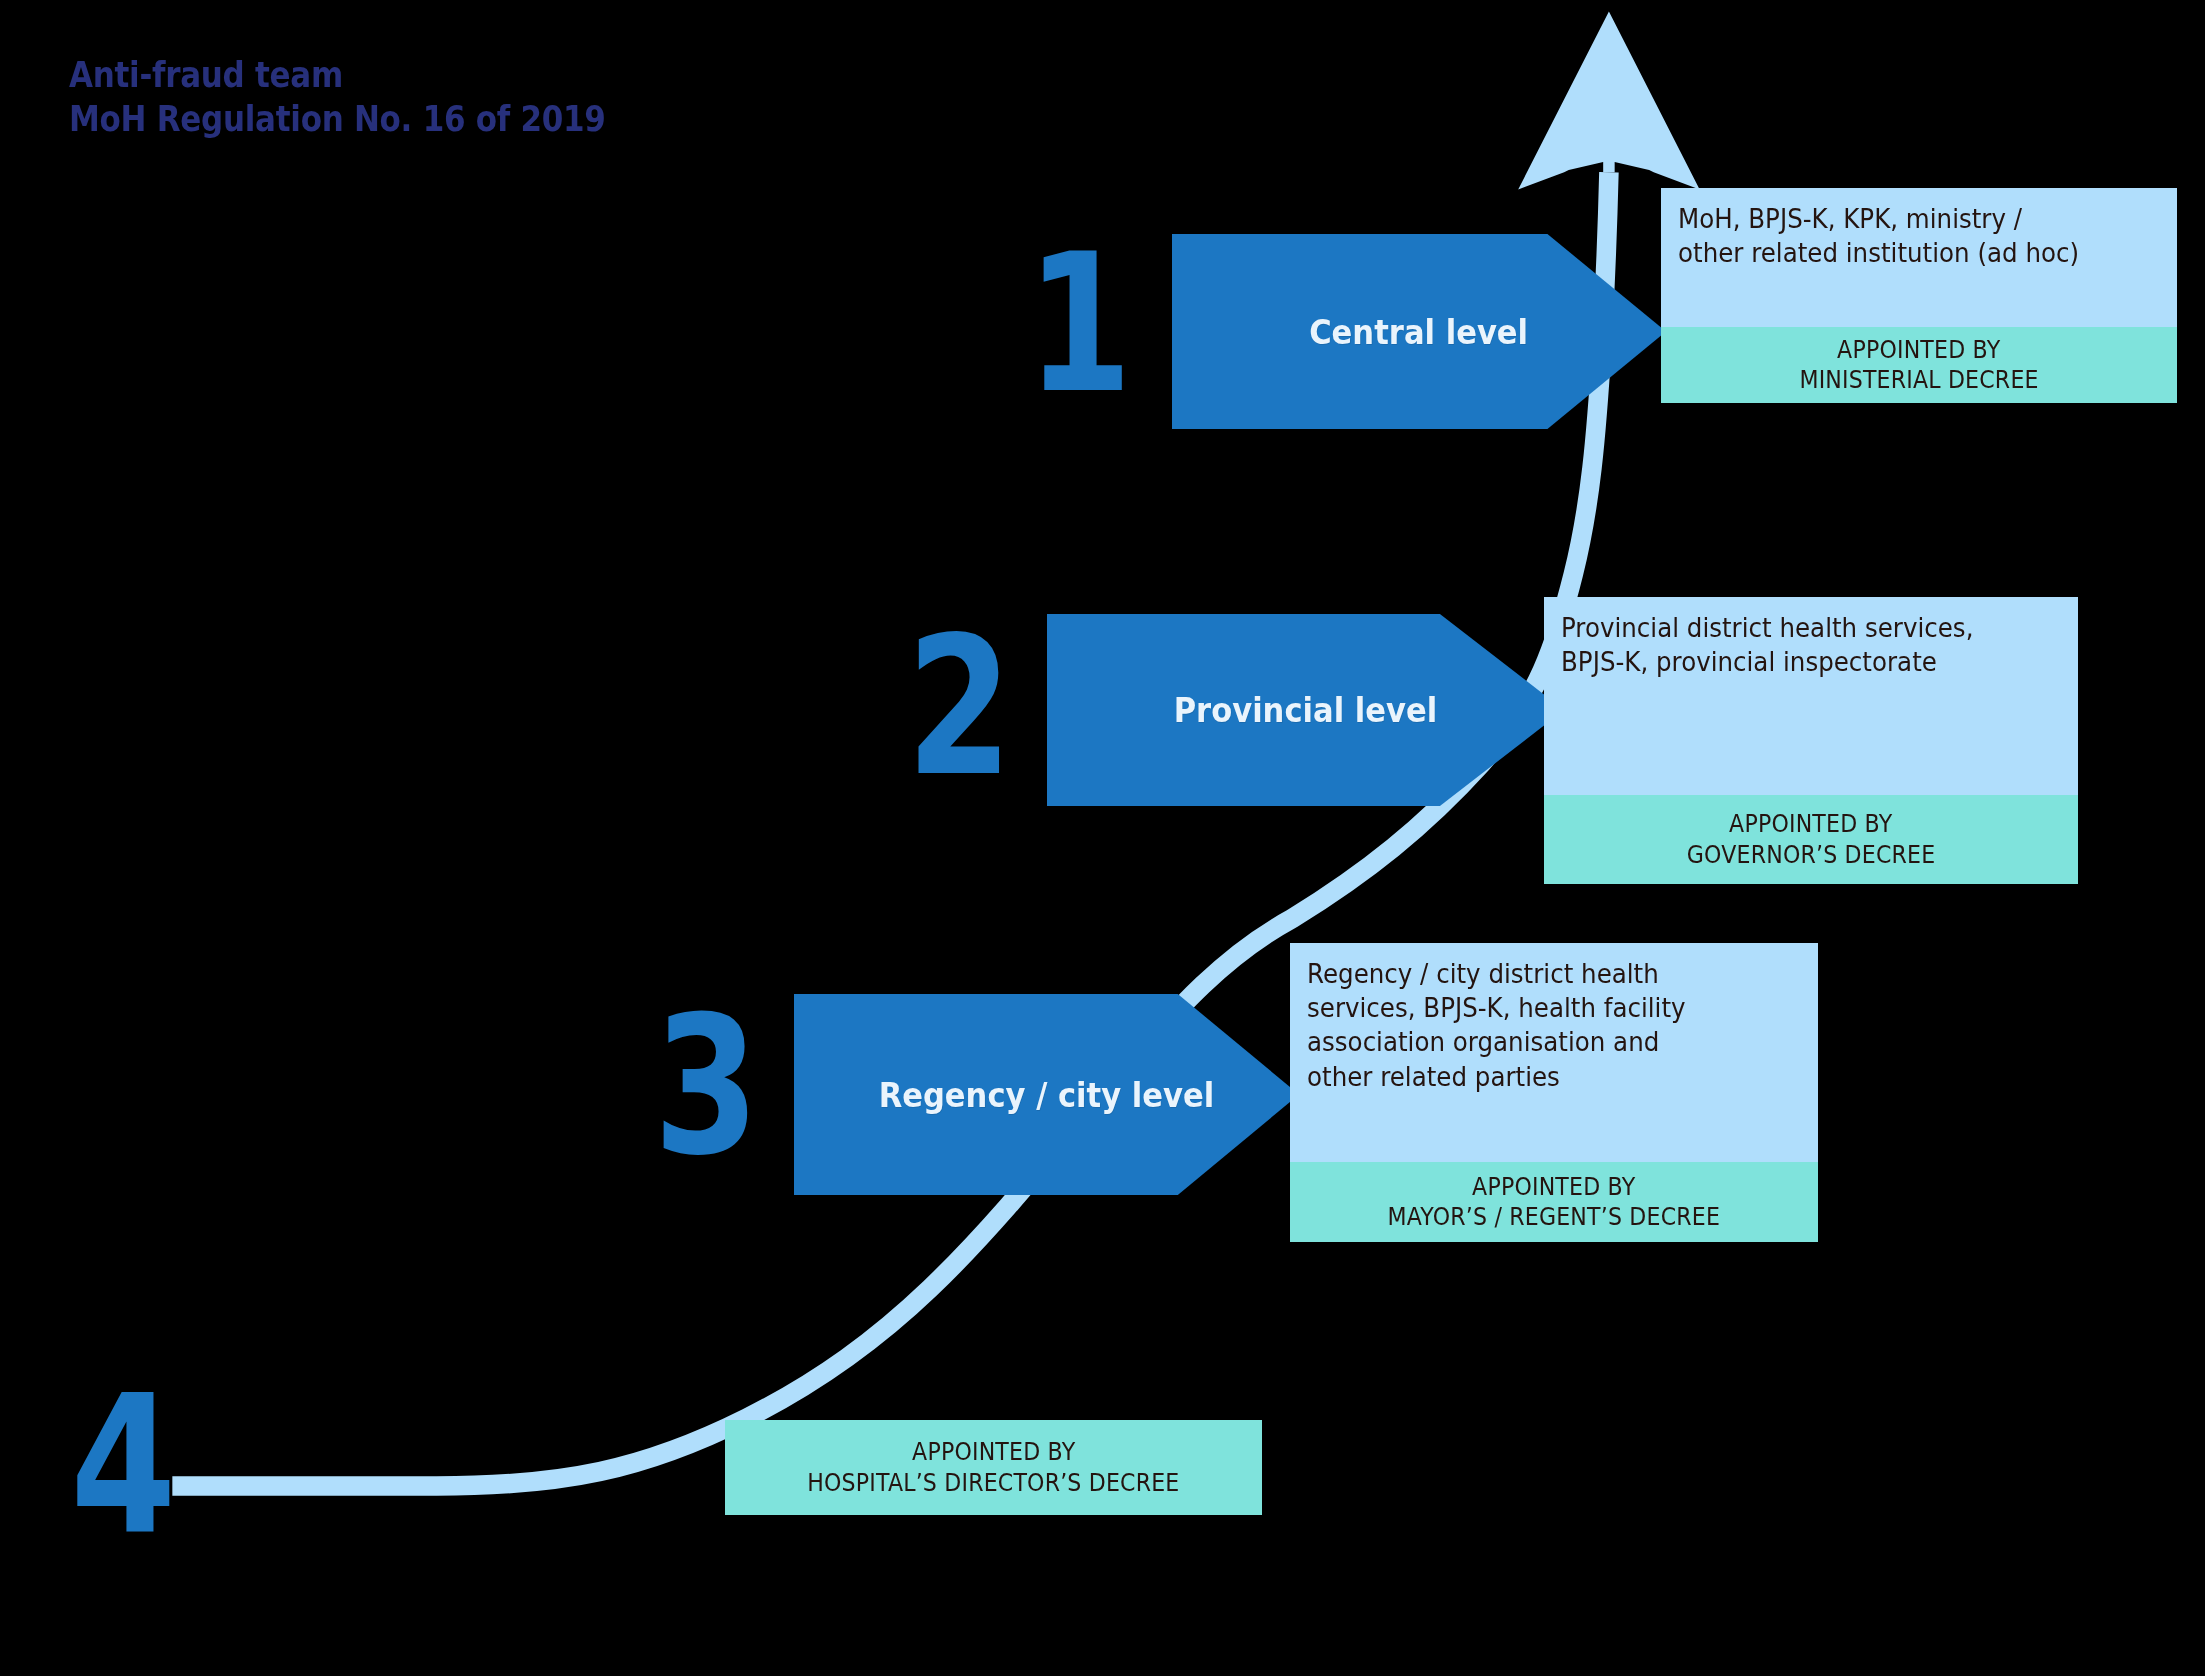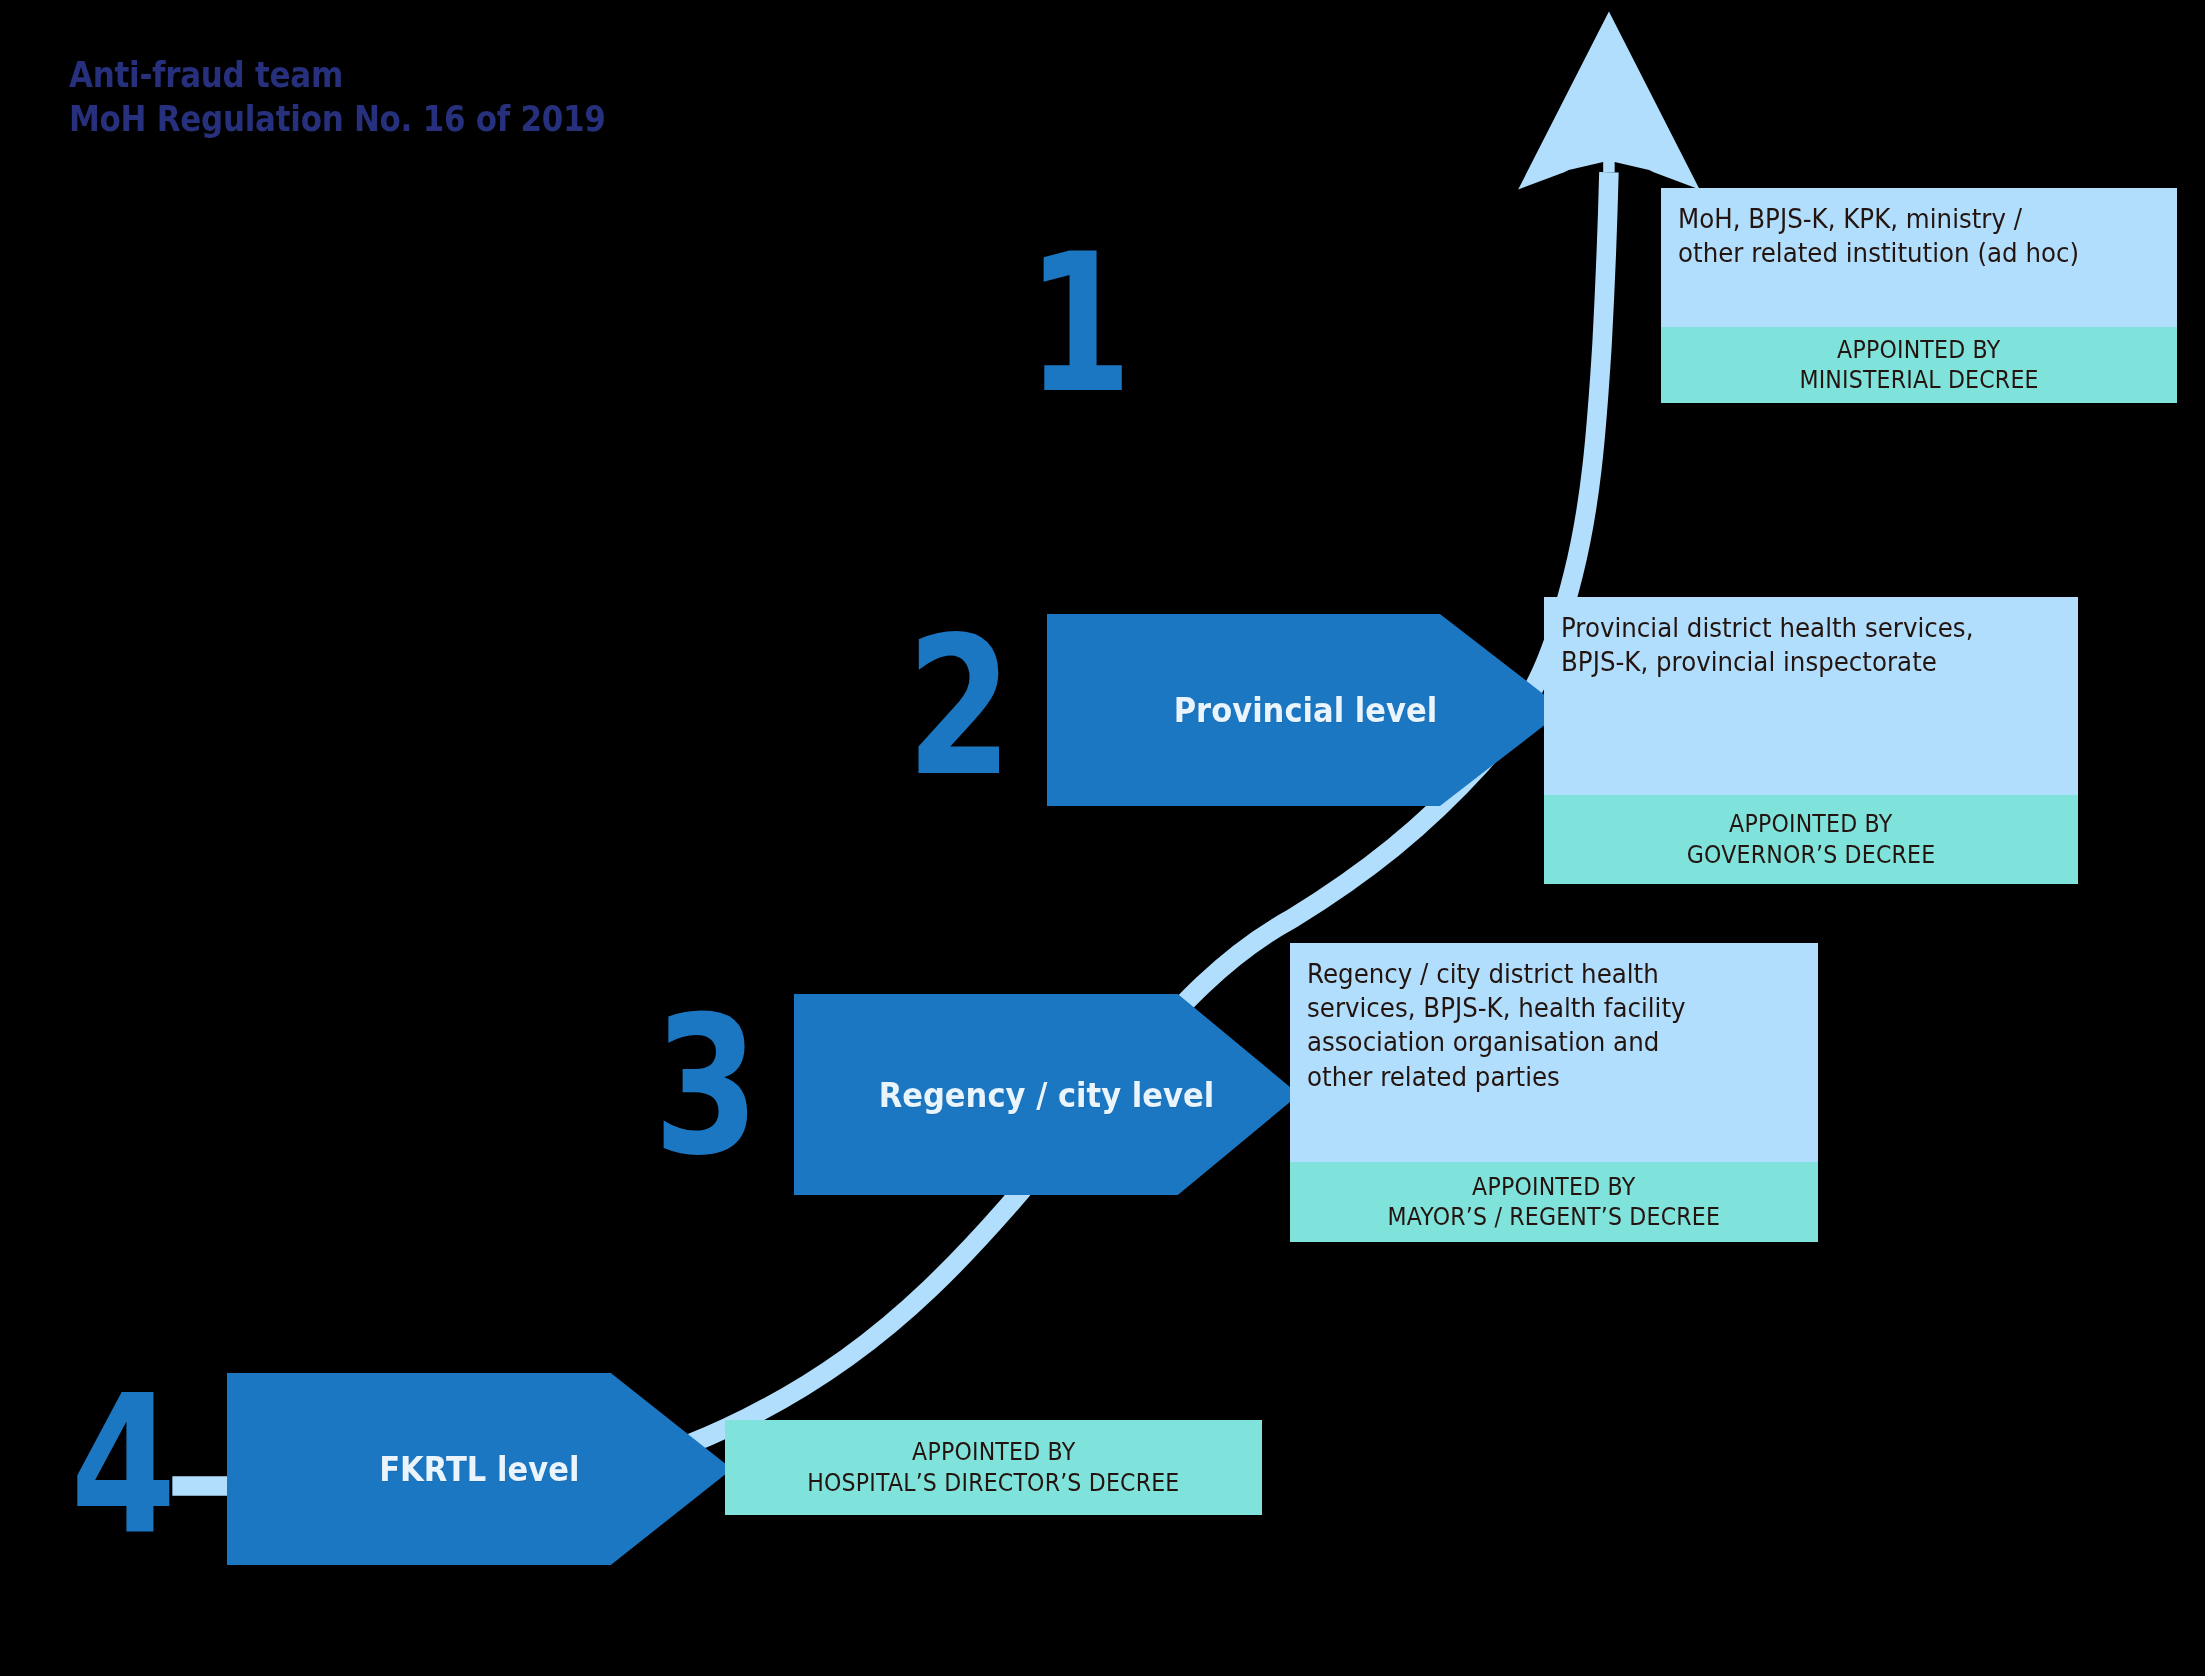--- a/index.html
+++ b/index.html
@@ -150,20 +150,24 @@
              L 2792 300
              L 2792 282
              L 2732 296
              L 2724 300
              L 2644 330
              Z" fill="#B0DEFC"></path>
   </svg>
 
   <div class="step-num" style="left:999px; top:230px; width:161px; height:201px; font-size:190px;">1</div>
 
+  <div class="chev" style="left:1172px; top:234px; width:494px; height:195px;
+              clip-path: polygon(0 0, 76% 0, 100% 50%, 76% 100%, 0 100%);">
+    <span class="chev-label">Central level</span>
+  </div>
 
   <div class="info-box" style="left:1661px; top:188px; width:516px; height:215px;">
     <div class="info-top">
       <span>MoH, BPJS-K, KPK, ministry /</span><br>
       <span>other related institution (ad hoc)</span>
     </div>
     <div class="info-bottom" style="height:76px;">
       <span>APPOINTED BY</span>
       <span>MINISTERIAL DECREE</span>
     </div>
@@ -202,24 +206,20 @@
       <span>other related parties</span>
     </div>
     <div class="info-bottom" style="height:80px;">
       <span>APPOINTED BY</span>
       <span>MAYOR’S / REGENT’S DECREE</span>
     </div>
   </div>
 
   <div class="step-num" style="left:43px; top:1371px; width:161px; height:201px; font-size:190px;">4</div>
 
-  <div class="chev" style="left:227px; top:1373px; width:505px; height:192px;
-              clip-path: polygon(0 0, 76% 0, 100% 50%, 76% 100%, 0 100%);">
-    <span class="chev-label">FKRTL level</span>
-  </div>
 
   <div class="info-box" style="left:725px; top:1420px; width:537px; height:95px;">
     <div class="info-bottom" style="height:95px;">
       <span>APPOINTED BY</span>
       <span>HOSPITAL’S DIRECTOR’S DECREE</span>
     </div>
   </div>
 
 </div>
 

